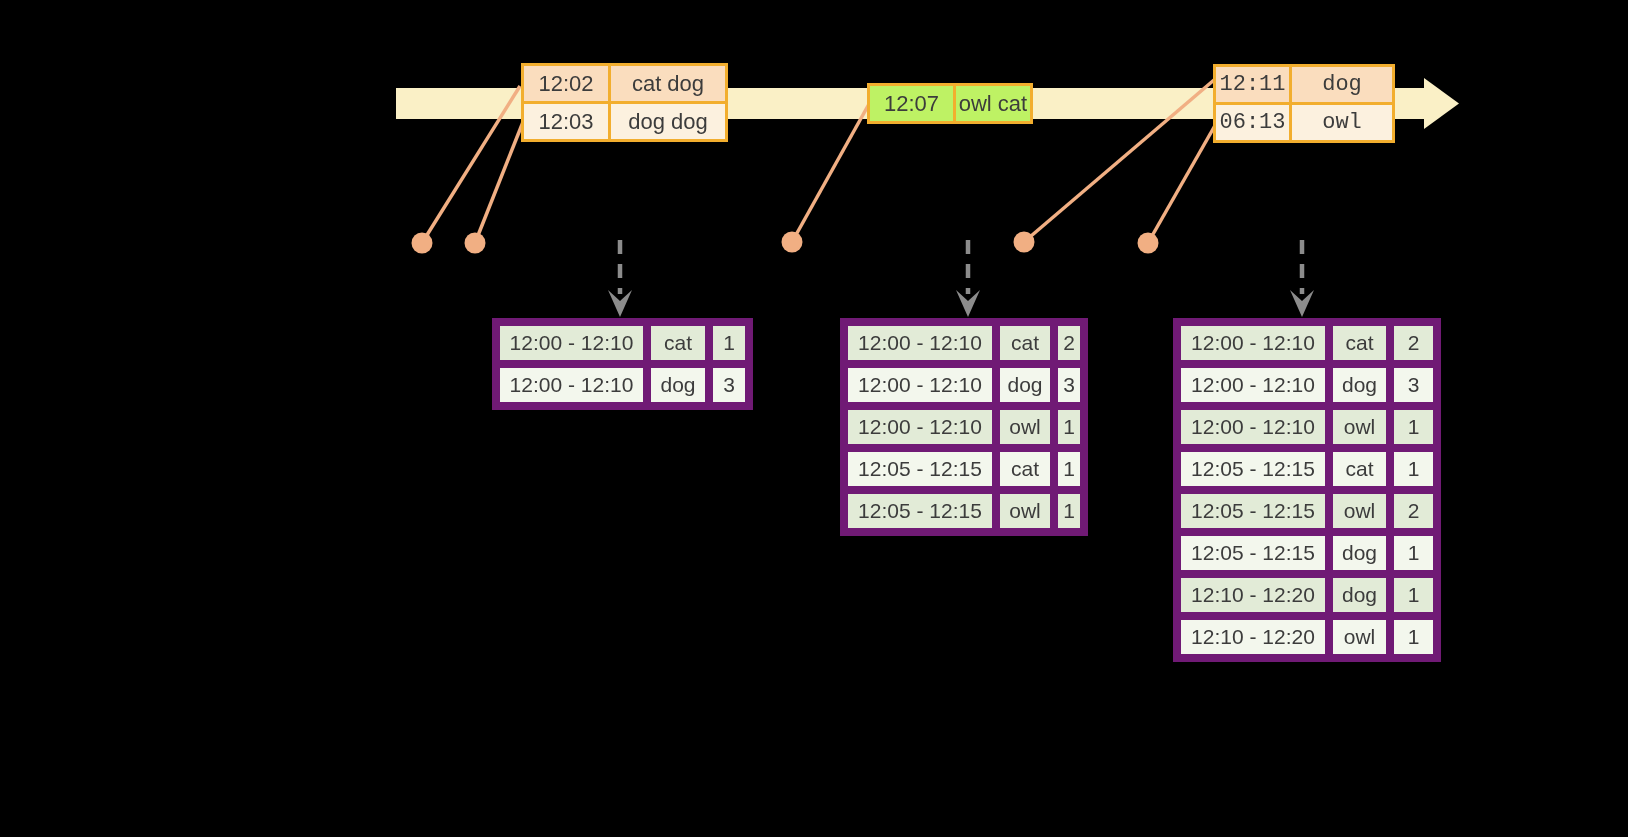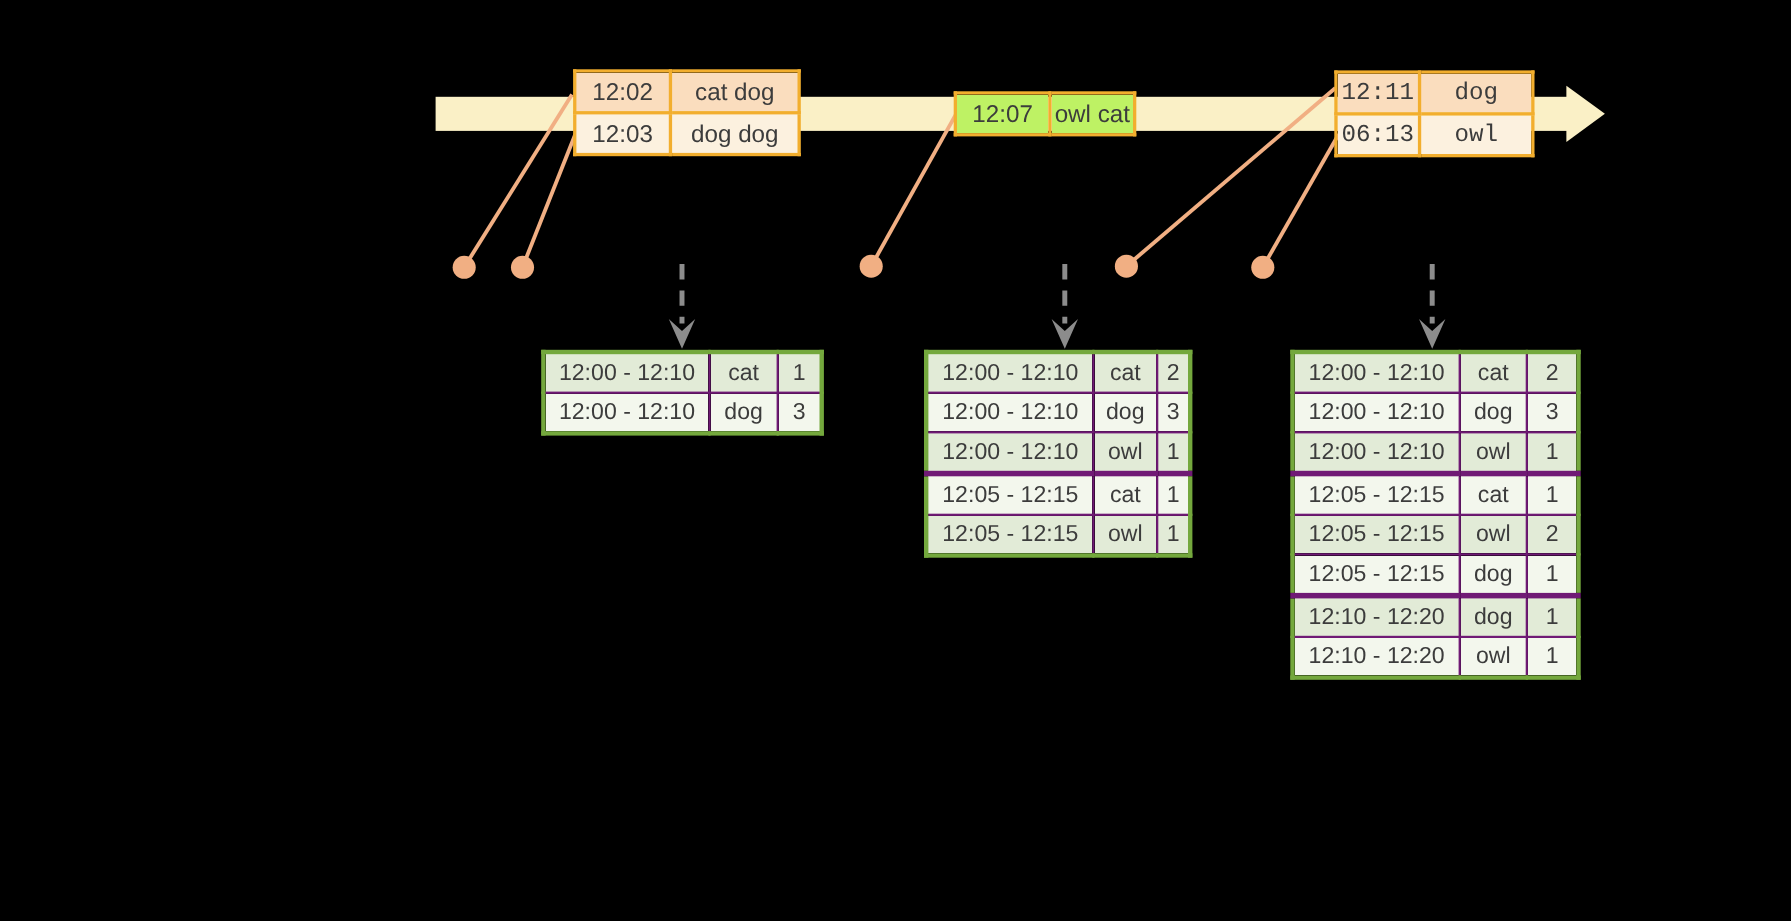--- a/index.html
+++ b/index.html
@@ -19,21 +19,21 @@
   .row-cream td { background:#FCF1DF; }
   .row-mid   td { background:#bef264; }
 
   #batch1 { left:521px; top:63px;  width:204px; }
   #batch2 { left:867px; top:83px;  width:163px; }
   #batch3 { left:1213px; top:64px; width:179px;font-family:Liberation Mono, monospace; }
 
   
   .result-table { position:absolute; border-collapse:collapse; table-layout:fixed; border:4px solid #74A83D; }
   .result-table td {
-    border:2px solid #701a75; text-align:center; color:#3C3C3C;
+    border:8px solid #701a75; text-align:center; color:#3C3C3C;
     font-size:21px; padding:0; height:34px; overflow:hidden; white-space:nowrap;
   }
   .result-table tr.gsep td { border-top-width:5px; }
   .row-green td { background:#E2EBD7; }
   .row-white td { background:#F3F7ED; }
 
   #result1 { left:492px;  top:318px; width:253px; }
   #result2 { left:840px;  top:318px; width:235px; }
   #result3 { left:1173px; top:318px; width:260px; }
 </style>

